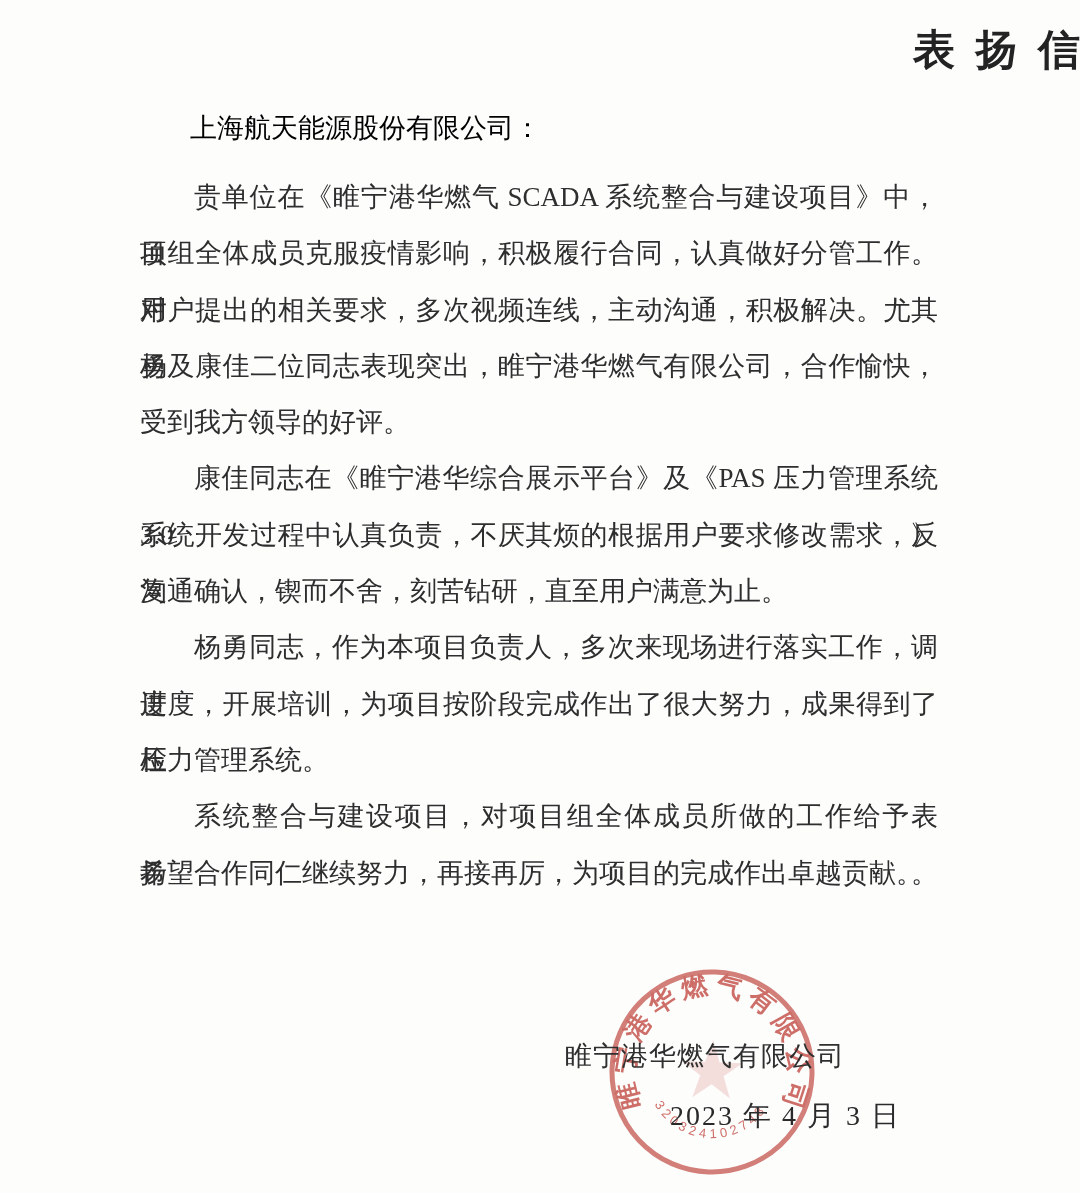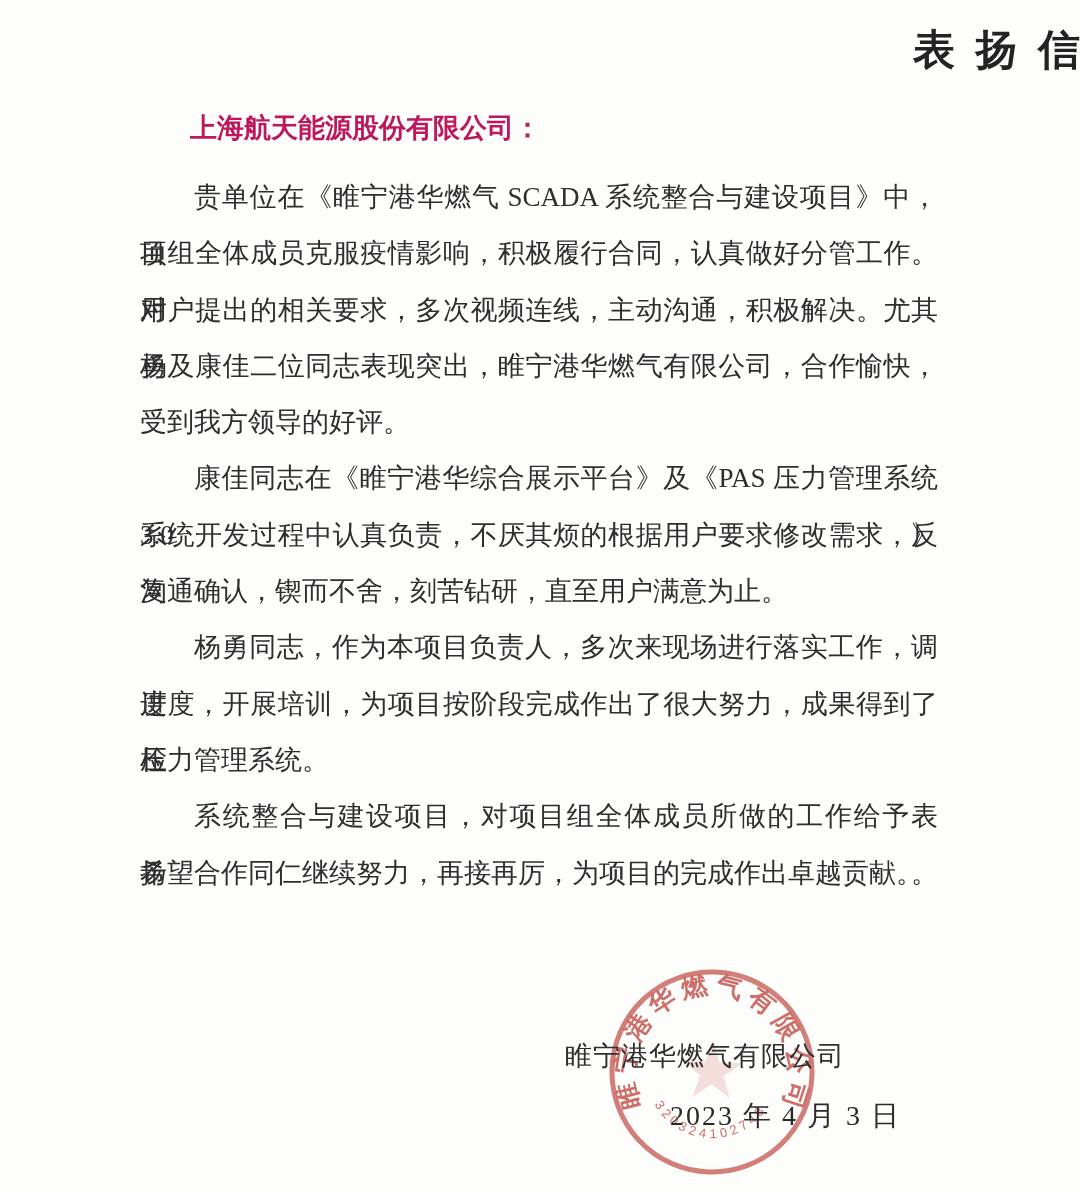--- a/index.html
+++ b/index.html
@@ -21,22 +21,21 @@
     font-weight: 700;
     word-spacing: 10px;
     color: #232323;
   }
   .salutation {
     position: absolute;
     top: 100px; left: 140px; right: 142px;
     height: 56px; line-height: 56px;
     font-size: 27px;
     padding-left: 50px;
-    color: #be185d;
-    font-weight: bold;
+    color: #000000;
   }
   .letter-body {
     position: absolute;
     top: 169px; left: 140px; right: 142px;
   }
   .line {
     height: 56.3px;
     line-height: 56.3px;
     font-size: 27px;
     text-align: justify;

